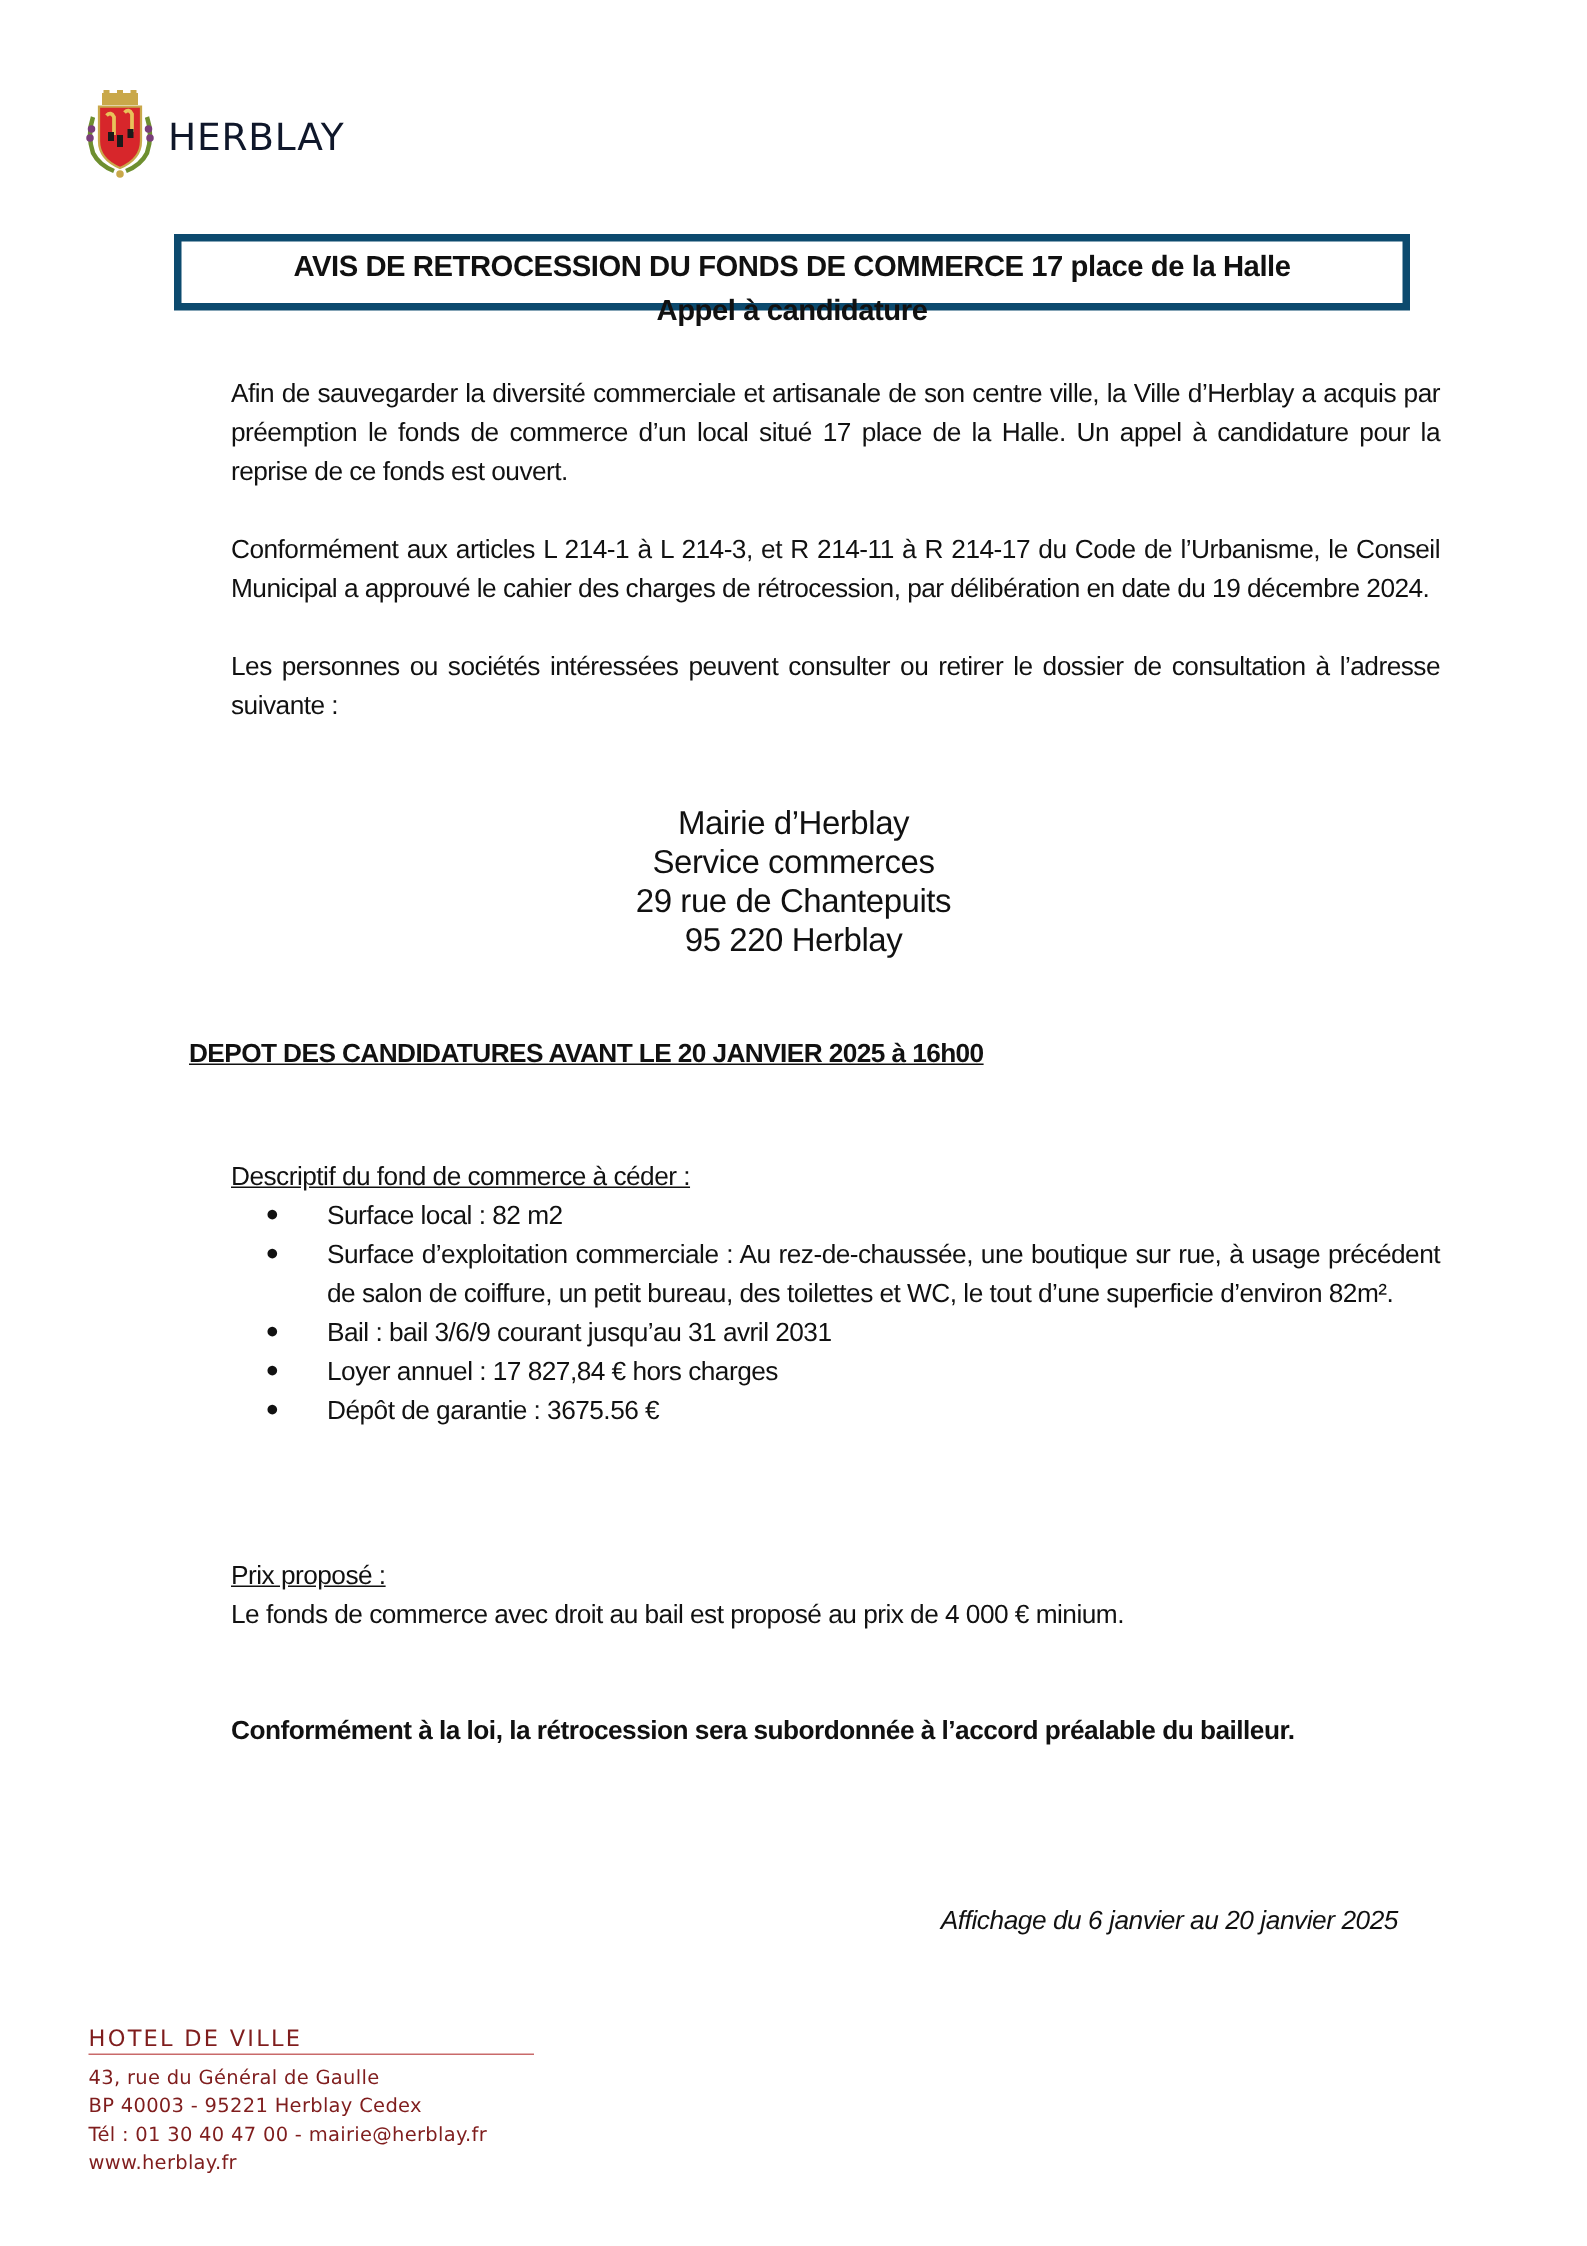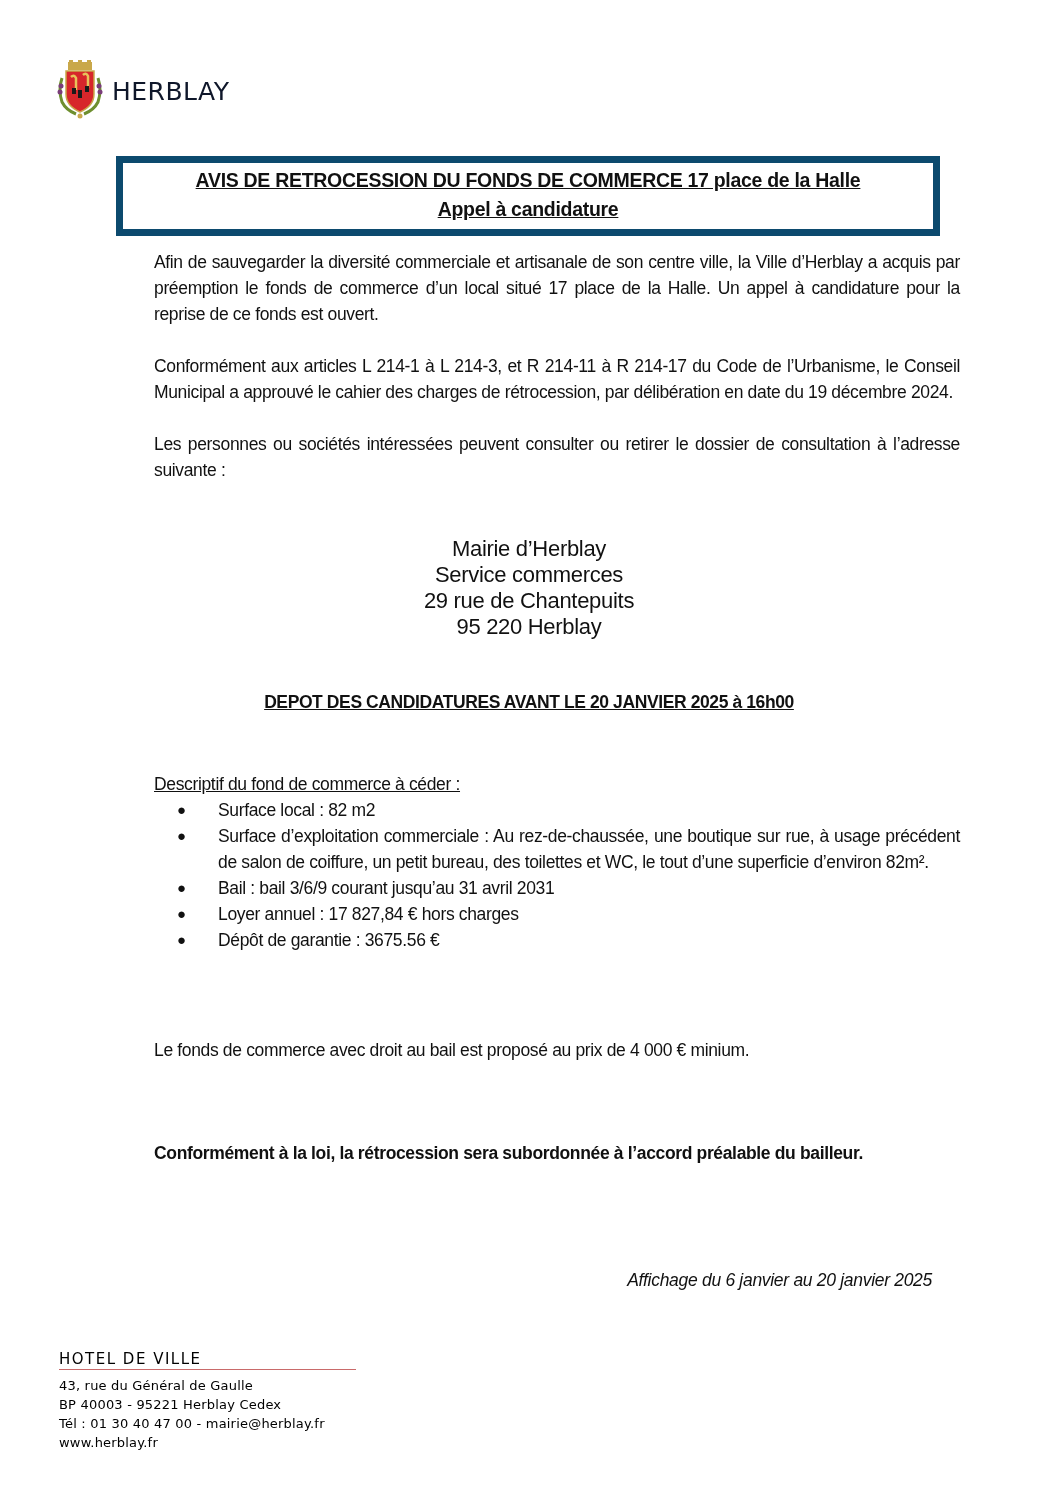--- a/index.html
+++ b/index.html
@@ -1,33 +1,33 @@
 <!DOCTYPE html>
 <html><head>
 <meta charset="utf-8">
 <style>
   html, body { margin: 0; padding: 0; background: #ffffff; }
   body { width: 1058px; height: 1497px; position: relative; overflow: hidden;
          font-family: "Liberation Sans", sans-serif; color: #111; }
   .logo { position: absolute; left: 56px; top: 60px; display: flex; align-items: center; }
   .crest { width: 48px; height: 60px; position: relative; }
   .logo-text { font-family: "DejaVu Sans", sans-serif; font-size: 25px; letter-spacing: 0.5px; color: #0f172a; margin-left: 8px; margin-top: 2px; }
-  .title-box { position: absolute; left: 116px; top: 156px; width: 824px; height: 80px; border: 7px solid #0c4a6e;
-               text-align: center; font-family: "Liberation Sans Narrow", "Liberation Sans", sans-serif; font-weight: bold; font-size: 19.5px; line-height: 29px; padding-top: 3px; box-sizing: border-box; text-decoration: underline; }
+  .title-box { position: absolute; left: 116px; top: 156px; width: 824px; height: 51px; border: 5px solid #0c4a6e;
+               text-align: center; font-family: "Liberation Sans Narrow", "Liberation Sans", sans-serif; font-weight: bold; font-size: 19.5px; line-height: 29px; padding-top: 3px; box-sizing: border-box; }
   .title-box div { letter-spacing: -0.3px; }
   .body-text { position: absolute; left: 126px; width: 806px; font-size: 17.5px; line-height: 26px; text-align: justify; letter-spacing: -0.35px; margin-left: 28px; }
   .address { position: absolute; left: 126px; width: 806px; top: 536px; font-size: 22px; line-height: 26px; text-align: center; letter-spacing: -0.3px; }
-  .deadline { position: absolute; left: 126px; width: 806px; top: 692px; text-align: center; font-weight: bold; font-size: 17.5px; text-decoration: underline; letter-spacing: -0.4px; }
+  .deadline { position: absolute; left: 126px; width: 806px; top: 692px; font-weight: bold; font-size: 17.5px; text-decoration: underline; letter-spacing: -0.4px; }
   .section-title { text-decoration: underline; }
   ul.items { margin: 0; padding: 0; list-style: none; }
   ul.items li { position: relative; padding-left: 64px; text-align: justify; }
   ul.items li .bullet { position: absolute; left: 23px; top: 0; font-size: 15px; }
   .bold { font-weight: bold; }
   .affichage { position: absolute; left: 126px; width: 806px; top: 1270px; text-align: right; font-style: italic; font-size: 17.5px; letter-spacing: -0.3px; }
-  .footer { position: absolute; left: 59px; top: 1350px; font-family: "DejaVu Sans", sans-serif; color: #000000; }
+  .footer { position: absolute; left: 59px; top: 1350px; font-family: "DejaVu Sans", sans-serif; color: #7f1d1d; }
   .footer .hdv { font-size: 15px; letter-spacing: 1.5px; padding-bottom: 1px; border-bottom: 1.5px solid #c96a6a; width: 297px; }
   .footer .line { font-size: 13px; line-height: 19px; letter-spacing: 0.2px; }
 </style>
 </head>
 <body>
 
 <div class="logo">
   <div class="crest">
     <svg width="48" height="60" viewBox="0 0 48 60">
 
@@ -78,20 +78,21 @@
   <ul class="items">
     <li><span class="bullet">●</span><span>Surface local :  82 m2</span></li>
     <li><span class="bullet">●</span><span>Surface d’exploitation commerciale : Au rez-de-chaussée, une boutique sur rue, à usage précédent de salon de coiffure, un petit bureau, des toilettes et WC, le tout d’une superficie d’environ 82m².</span></li>
     <li><span class="bullet">●</span><span>Bail : bail 3/6/9 courant jusqu’au 31 avril 2031</span></li>
     <li><span class="bullet">●</span><span>Loyer annuel : 17 827,84 € hors charges</span></li>
     <li><span class="bullet">●</span><span>Dépôt de garantie : 3675.56 €</span></li>
   </ul>
 </div>
 
 <div class="body-text" style="top:1037px; text-align:left;">
+  <div class="section-title">Prix proposé :</div>
   <div>Le fonds de commerce avec droit au bail est proposé au prix de 4 000 € minium.</div>
 </div>
 
 <div class="body-text bold" style="top:1140px; text-align:left;">Conformément à la loi, la rétrocession sera subordonnée à l’accord préalable du bailleur.</div>
 
 <div class="affichage">Affichage du 6 janvier au 20 janvier 2025</div>
 
 <div class="footer">
   <div class="hdv">HOTEL  DE  VILLE</div>
   <div style="height:6px"></div>

